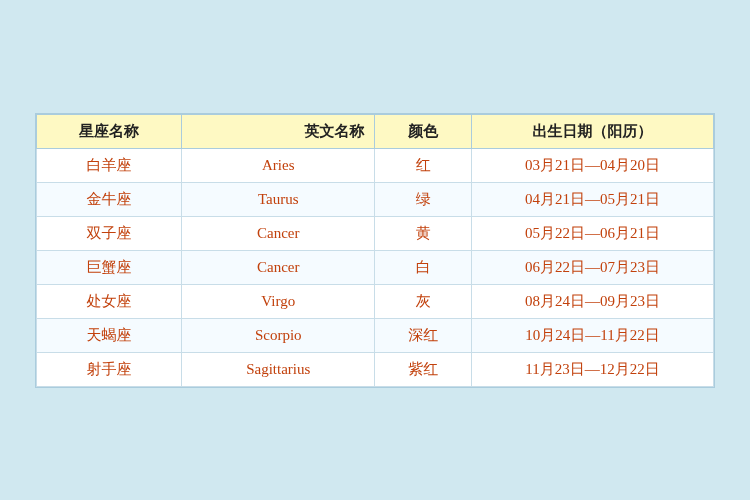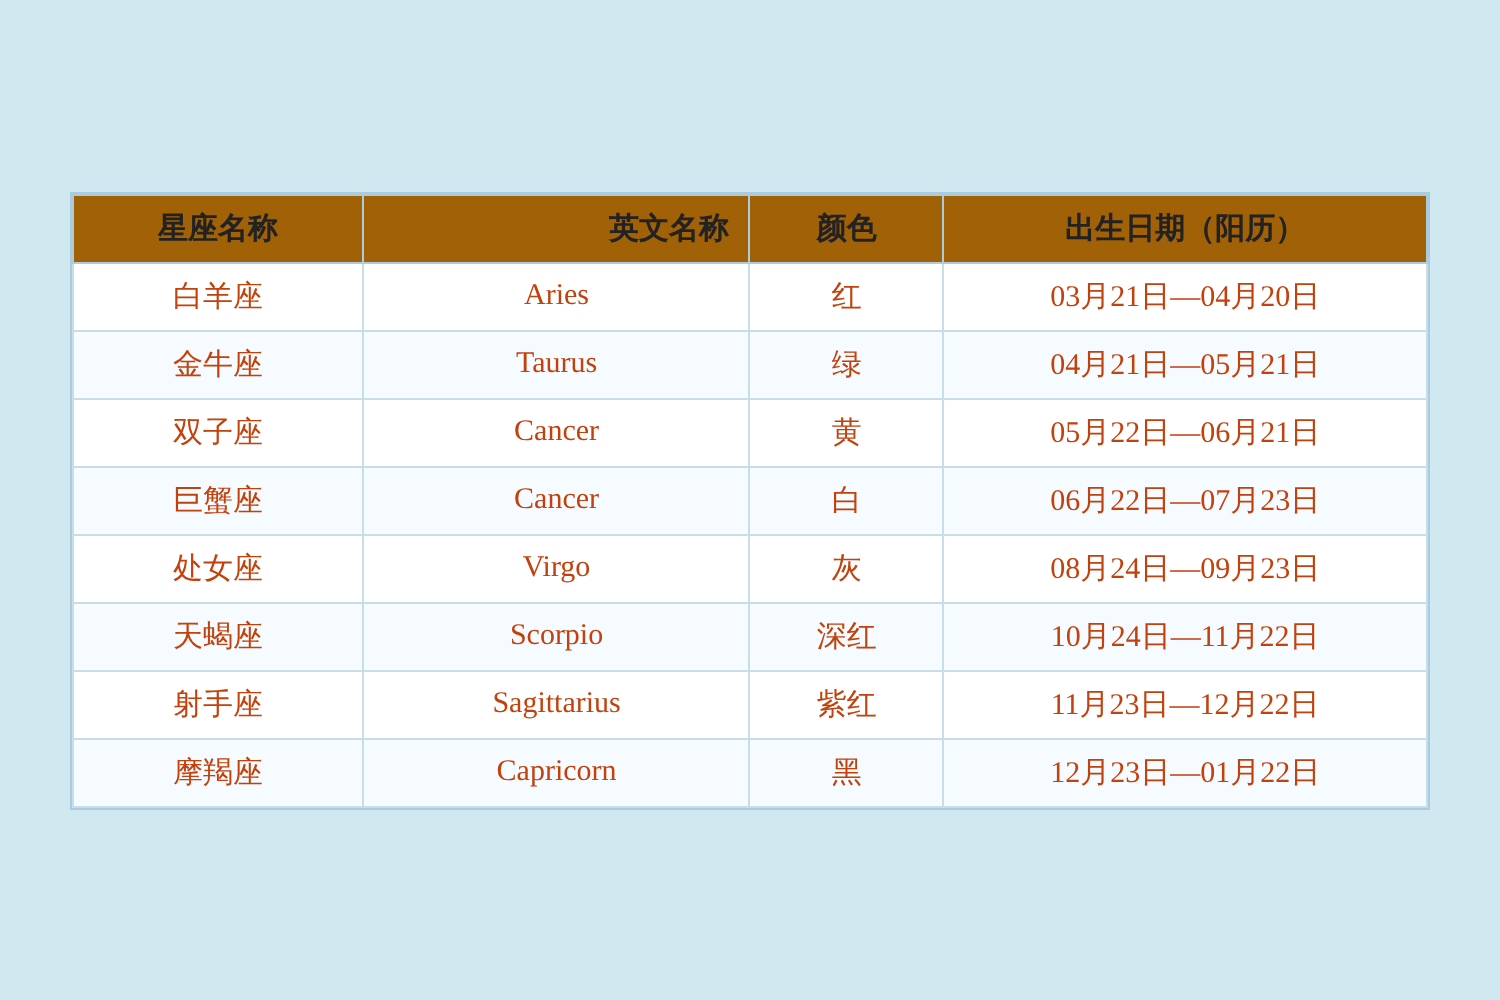--- a/index.html
+++ b/index.html
@@ -16,21 +16,21 @@
     .container {
       background: #fff;
       border: 1px solid #aaccdd;
       width: 680px;
     }
     table {
       width: 100%;
       border-collapse: collapse;
     }
     thead tr {
-      background: #a16207;
+      background: #fef9c3;
     }
     thead th {
       border: 1px solid #aaccdd;
       padding: 7px 10px;
       text-align: center;
       font-weight: bold;
       color: #222;
       font-size: 15px;
     }
     tbody tr {
@@ -100,21 +100,15 @@
           <td>Scorpio</td>
           <td>深红</td>
           <td>10月24日—11月22日</td>
         </tr>
         <tr>
           <td>射手座</td>
           <td>Sagittarius</td>
           <td>紫红</td>
           <td>11月23日—12月22日</td>
         </tr>
-        <tr>
-          <td>摩羯座</td>
-          <td>Capricorn</td>
-          <td>黑</td>
-          <td>12月23日—01月22日</td>
-        </tr>
       </tbody>
   </table>
 </div>
 
 </body></html>

